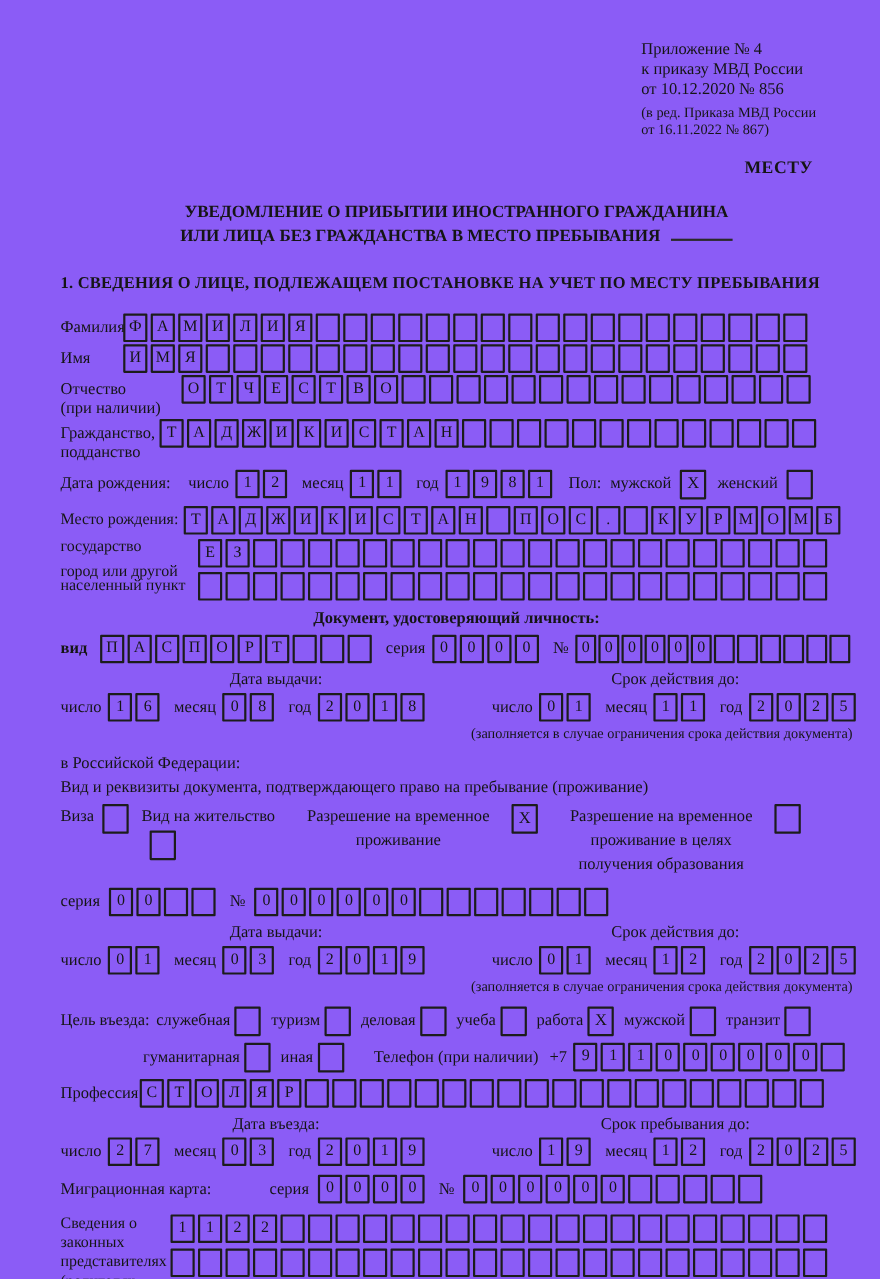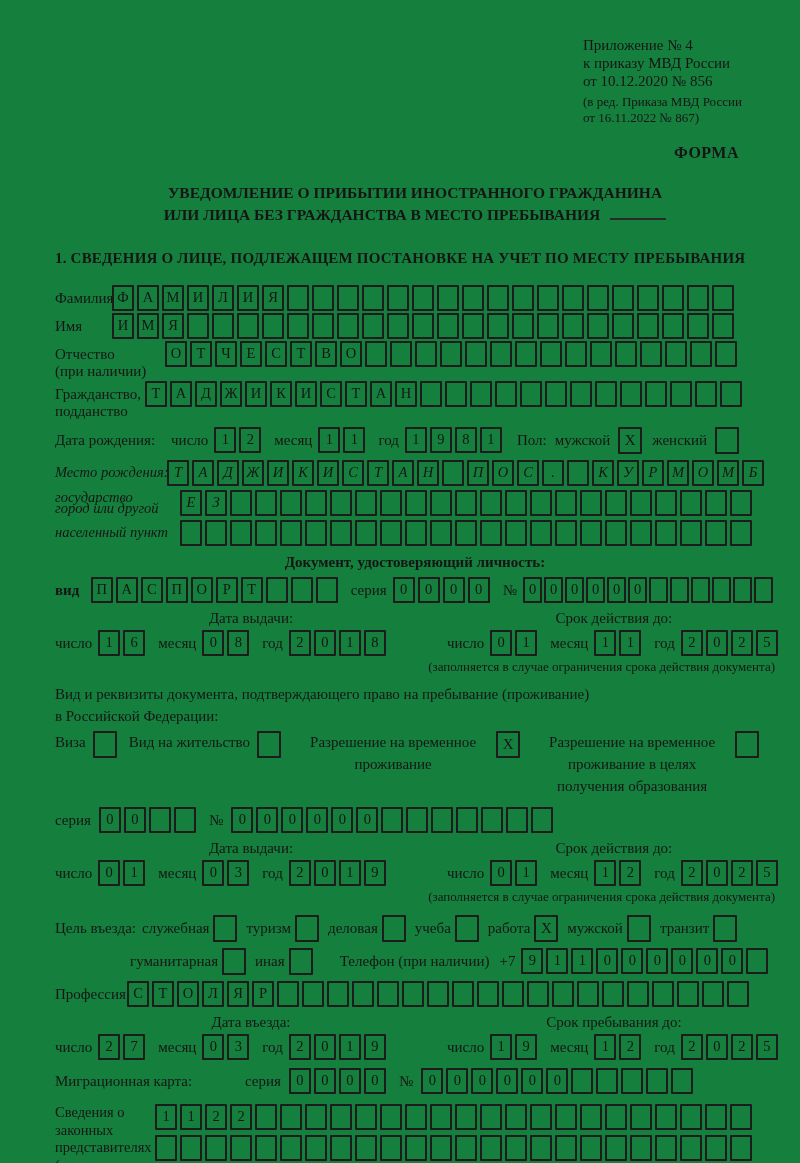--- a/index.html
+++ b/index.html
@@ -1,16 +1,16 @@
 <!DOCTYPE html>
 <html><head>
 <meta charset="utf-8">
 <style>
   html,body{margin:0;padding:0;background:#fff;}
-  .page{width:800px;height:1163px;background:#15803d;color:#151515;
+  .page{width:800px;height:1163px;background:#8b5cf6;color:#151515;
         font-family:"Liberation Serif","DejaVu Serif",serif;font-size:15px;
         position:relative;overflow:hidden;margin:0 auto;}
   .content{padding:36px 25px 0 55px;}
 
   
   .appendix{margin-left:auto;width:192px;}
   .appendix .ln{font-size:15px;line-height:18px;}
   .appendix .ln-sm{font-size:13px;line-height:16px;}
   .appendix .gap{height:4px;}
   .forma{margin-top:18px;margin-right:36px;text-align:right;font-weight:bold;
@@ -39,23 +39,23 @@
   .dlbl{line-height:26px;margin:0 6px 0 10px;flex:0 0 auto;}
   .dlbl.first{margin-left:0;}
 
   
   .bd-row{display:flex;align-items:flex-start;margin:8px 0 6px 0;}
   .sex{display:flex;margin-left:12px;}
   .sex .dlbl{margin:0 8px 0 0;}
   .sex .chk{margin-right:10px;}
 
   
-  .bp{position:relative;margin-top:0;height:92px;font-style:italic;}
+  .bp{position:relative;margin-top:0;height:92px;}
   .bp .bl{position:absolute;left:0;font-size:14.5px;white-space:nowrap;}
-  .bp .bl1{top:4px;} .bp .bl2{top:29px;} .bp .bl3{top:40px;} .bp .bl4{top:64px;}
+  .bp .bl1{top:4px;} .bp .bl2{top:29px;} .bp .bl3{top:52px;} .bp .bl4{top:64px;}
   .bp-row{display:flex;margin-bottom:4px;}
   .bp-r1{margin-left:112px;} .bp-r2,.bp-r3{margin-left:125px;}
 
   .doc-heading{text-align:center;font-weight:bold;margin:2px 0 6px 0;}
   .vid-row{display:flex;align-items:flex-start;}
   .vid-row .vlabel{width:38px;line-height:26px;font-weight:bold;}
 
   
   .dates{display:flex;margin-top:6px;}
   .dg-left{width:392px;flex:0 0 auto;display:flex;flex-direction:column;}
@@ -63,21 +63,21 @@
   .dg-head{text-align:center;line-height:18px;margin-bottom:3px;}
   .dg-row{display:flex;align-items:flex-start;}
   .small-note{font-size:13px;text-align:right;line-height:17px;margin-top:2px;}
 
   .intro{margin-top:8px;line-height:22px;}
   .res-opts{display:flex;align-items:flex-start;margin-top:2px;}
   .opt{display:flex;align-items:flex-start;}
   .opt .opt-label{line-height:22px;padding-top:2px;}
   .opt .wide{max-width:192px;text-align:center;}
   .opt .chk{margin:2px 0 0 7px;}
-  .o2{margin-left:12px;} .o3{margin-left:16px;} .o4{margin-left:16px;}
+  .o2{margin-left:12px;flex-direction:column;} .o3{margin-left:16px;} .o4{margin-left:16px;}
 
   .series-row{display:flex;align-items:flex-start;margin-top:10px;}
   .series-row .dlbl{margin:0 8px 0 0;}
   .series-row .numlbl{margin:0 8px 0 10px;}
 
   .purpose-row{display:flex;align-items:flex-start;margin-top:10px;}
   .purpose-row .plabel{line-height:27px;margin-right:6px;flex:0 0 auto;}
   .p-opt{display:flex;align-items:flex-start;margin-right:9px;}
   .p-opt .pl{line-height:27px;margin-right:4px;text-align:center;}
   .purpose2{display:flex;align-items:flex-start;margin-top:6px;padding-left:75px;}
@@ -103,21 +103,21 @@
 
     <div class="appendix">
       <div class="ln">Приложение № 4</div>
       <div class="ln">к приказу МВД России</div>
       <div class="ln">от 10.12.2020 № 856</div>
       <div class="gap"></div>
       <div class="ln-sm">(в ред. Приказа МВД России</div>
       <div class="ln-sm">от 16.11.2022 № 867)</div>
     </div>
 
-    <div class="forma">ФОРМА</div>
+    <div class="forma">МЕСТУ</div>
 
     <div class="title">
       <div>УВЕДОМЛЕНИЕ О ПРИБЫТИИ ИНОСТРАННОГО ГРАЖДАНИНА</div>
       <div><span>ИЛИ ЛИЦА БЕЗ ГРАЖДАНСТВА В МЕСТО ПРЕБЫВАНИЯ</span><span class="title-blank"></span></div>
     </div>
 
     <div class="sec-heading">1. СВЕДЕНИЯ О ЛИЦЕ, ПОДЛЕЖАЩЕМ ПОСТАНОВКЕ НА УЧЕТ ПО МЕСТУ ПРЕБЫВАНИЯ</div>
 
     <div class="fields">
 
@@ -435,22 +435,22 @@
                 <span class="cell">0</span>
                 <span class="cell">2</span>
                 <span class="cell">5</span>
               </span>
           </div>
         </div>
       </div>
       <div class="small-note">(заполняется в случае ограничения срока действия документа)</div>
 
       <div class="intro">
+        <div>в Российской Федерации:</div>
         <div>Вид и реквизиты документа, подтверждающего право на пребывание (проживание)</div>
-        <div>в Российской Федерации:</div>
       </div>
 
       <div class="res-opts">
         <div class="opt">
           <span class="opt-label">Виза</span>
           <span class="chk"></span>
         </div>
         <div class="opt o2">
           <span class="opt-label">Вид на жительство</span>
           <span class="chk"></span>

